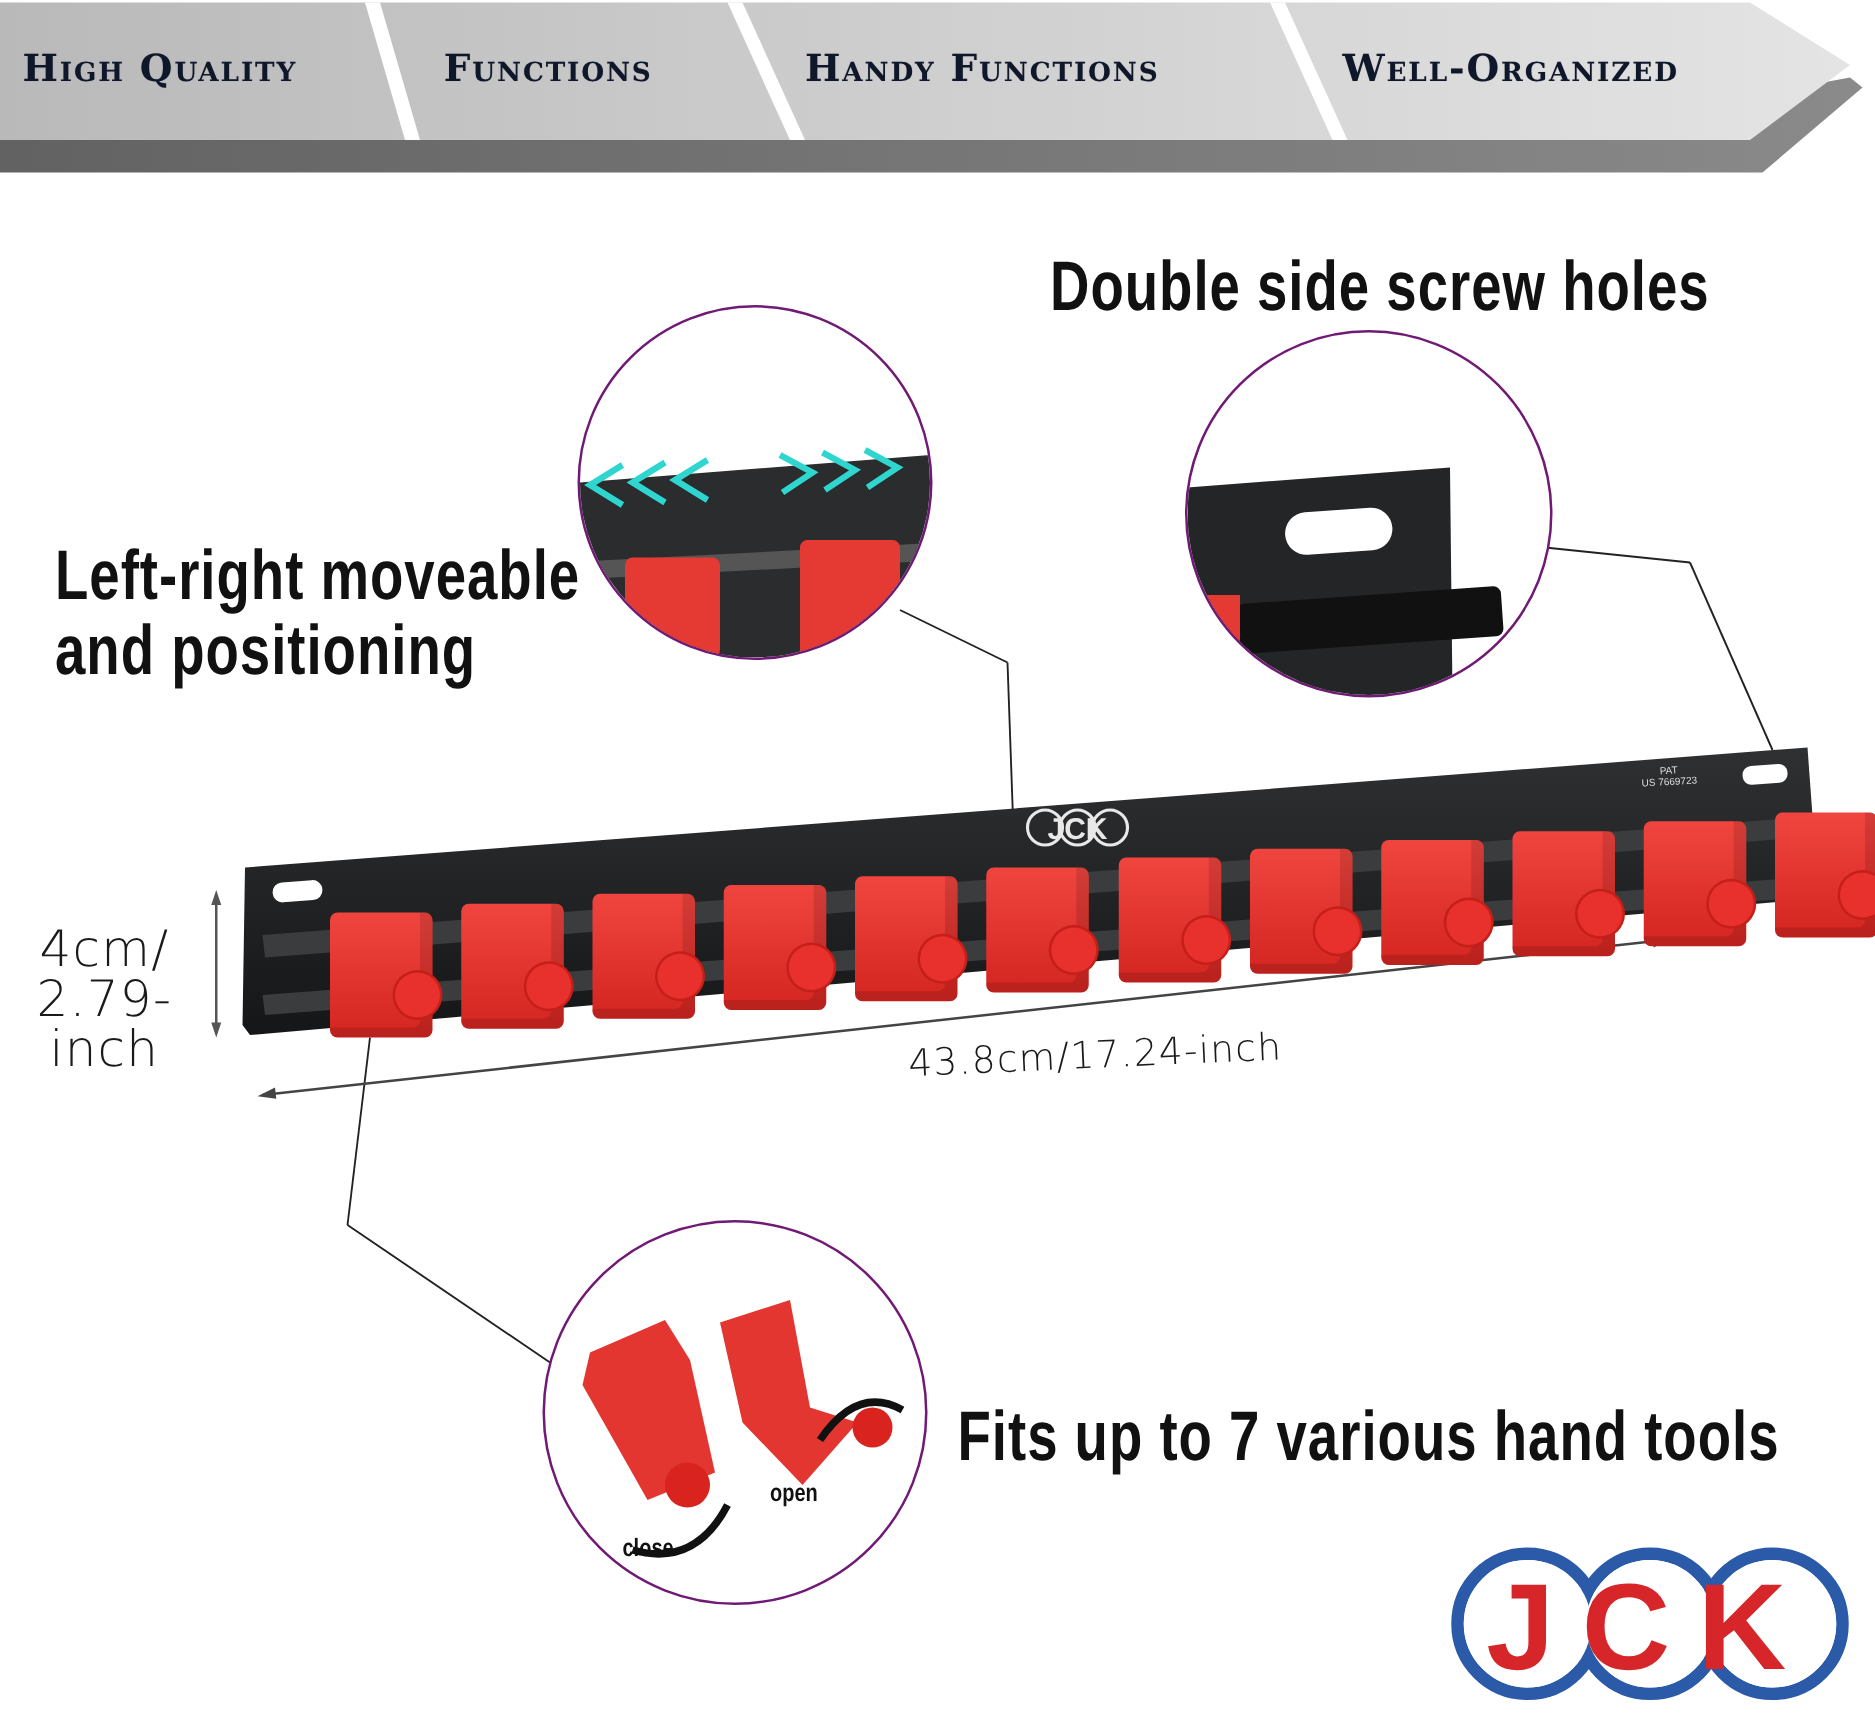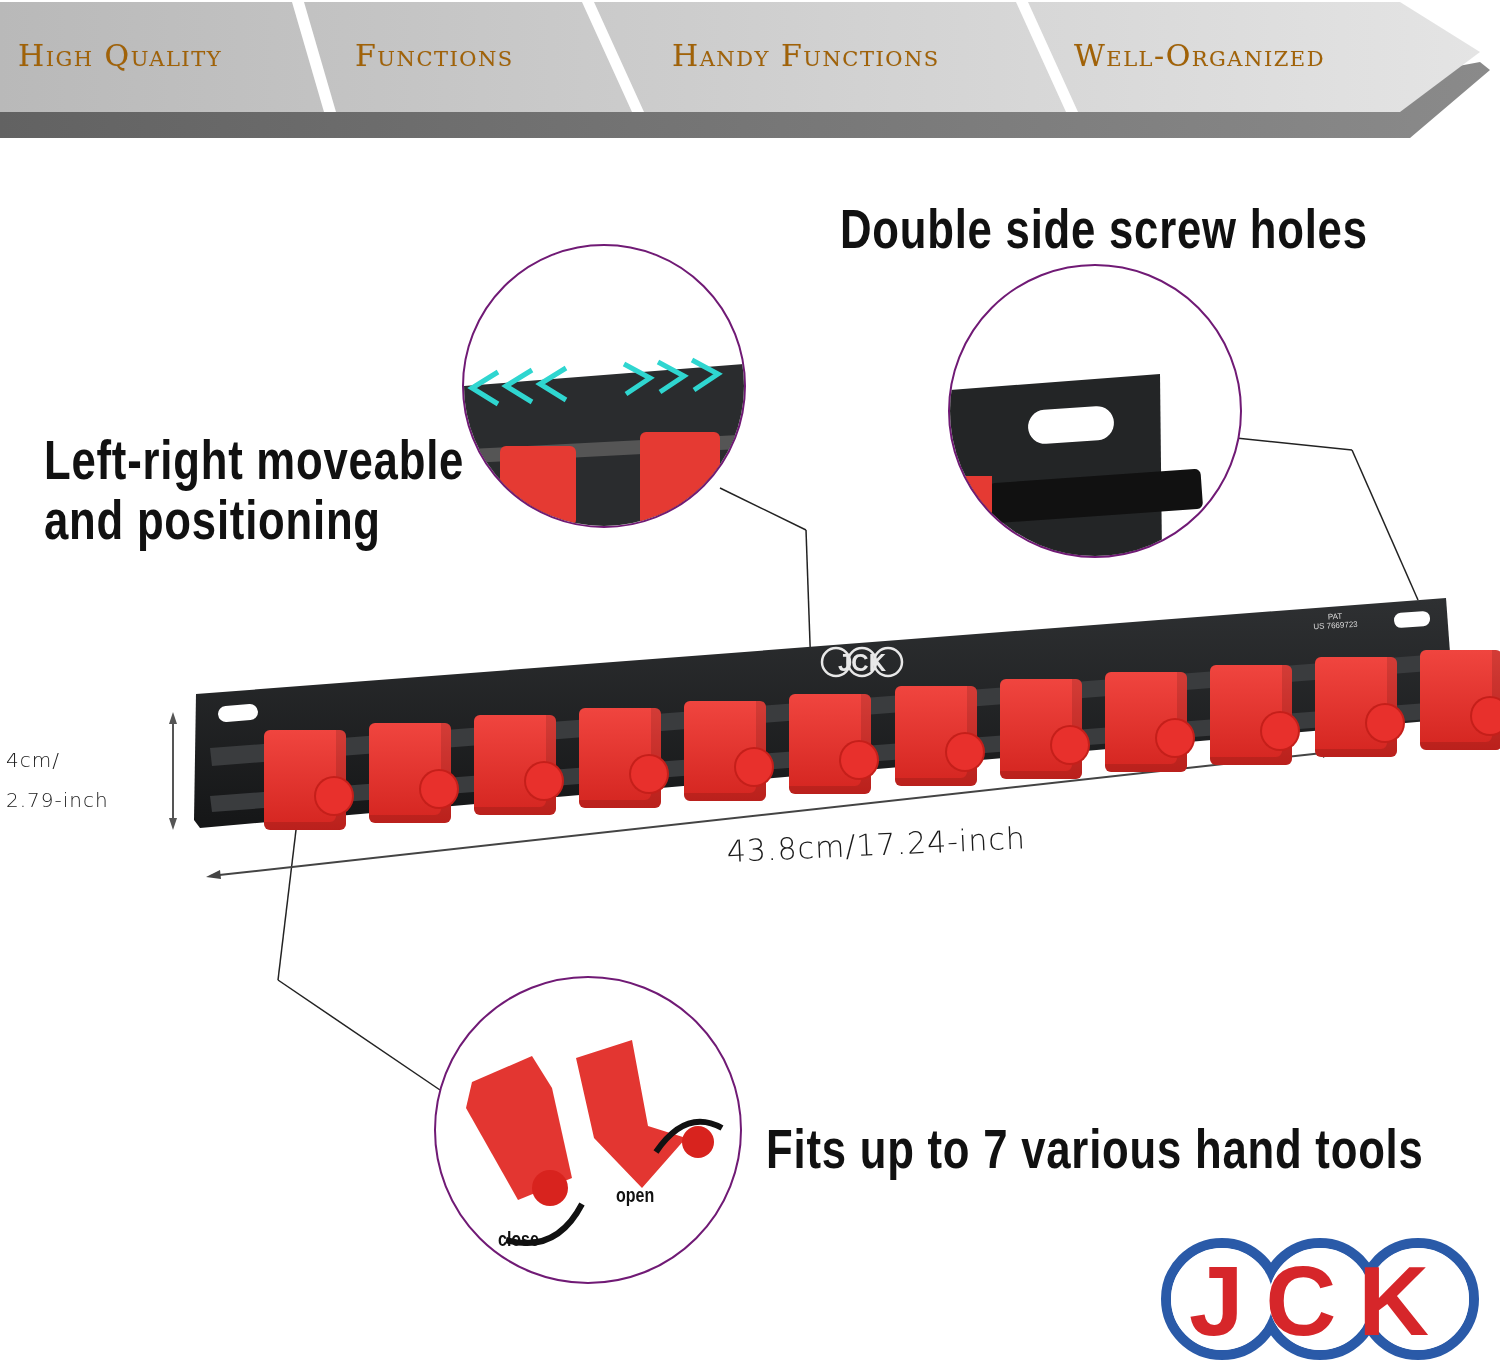--- a/index.html
+++ b/index.html
@@ -2,30 +2,30 @@
 <html><head>
   <meta charset="utf-8">
   <style>
     html, body { margin:0; padding:0; }
     body { width:1500px; height:1371px; background:#ffffff; position:relative; overflow:hidden; font-family:"DejaVu Sans", sans-serif; }
     .abs { position:absolute; }
 
     
     .banner { left:0; top:0; width:1500px; height:140px; }
     .banner svg { position:absolute; left:0; top:0; }
-    .banner-label { position:absolute; top:38px; color:#a16207; font-family:"DejaVu Serif", serif; font-weight:normal; font-size:30px; letter-spacing:1.5px; font-variant:small-caps; text-shadow:0 0 1px rgba(0,0,0,0.15); white-space:nowrap; }
+    .banner-label { position:absolute; top:38px; color:#0f172a; font-family:"DejaVu Serif", serif; font-weight:bold; font-size:30px; letter-spacing:1.5px; font-variant:small-caps; text-shadow:0 0 1px rgba(0,0,0,0.15); white-space:nowrap; }
 
     
     .callout { color:#111; font-family:"Liberation Sans", sans-serif; font-weight:bold; transform:scaleX(0.78); transform-origin:left top; white-space:nowrap; letter-spacing:1px; }
     .callout-double { left:840px; top:196px; font-size:56px; }
     .callout-left { left:44px; top:430px; font-size:56px; line-height:60px; }
     .callout-fits { left:766px; top:1116px; font-size:56px; }
 
     .dim { color:#1a1a1a; font-family:"DejaVu Sans", sans-serif; font-weight:300; }
-    .dim-height { left:6px; top:740px; font-size:20px; line-height:40px; text-align:left; width:155px; letter-spacing:1px; }
+    .dim-height { left:6px; top:740px; font-size:40px; line-height:40px; text-align:center; width:155px; letter-spacing:1px; }
     .dim-width { left:726px; top:834px; font-size:30px; transform:rotate(-2.6deg); transform-origin:left top; letter-spacing:1px; }
 
     .circle { border:2px solid #701a75; border-radius:50%; overflow:hidden; background:#fff; }
 
     .jck-logo { left:1160px; top:1235px; }
     .jck-logo svg text { font-family:"Liberation Sans", sans-serif; font-weight:bold; }
 
     .pat { left:1313px; top:612px; color:#ddd; font-family:"Liberation Sans", sans-serif; font-size:8px; line-height:9px; text-align:center; transform:rotate(-3deg); }
     .small-label { font-family:"Liberation Sans", sans-serif; font-weight:bold; color:#111; font-size:20px; transform:scaleX(0.8); transform-origin:left top; }
   </style>
@@ -45,21 +45,21 @@
       </linearGradient>
     </defs>
     <polygon points="0,112 1210,112 1480,62 1490,70 1410,138 0,138" fill="url(#sh)"></polygon>
     <polygon points="0,2 1400,2 1480,52 1400,112 0,112" fill="url(#bg)"></polygon>
     <polygon points="292,2 304,2 336,112 324,112" fill="#ffffff"></polygon>
     <polygon points="582,2 594,2 644,112 632,112" fill="#ffffff"></polygon>
     <polygon points="1016,2 1028,2 1078,112 1066,112" fill="#ffffff"></polygon>
   </svg>
   <span class="banner-label" style="left:18px;">High Quality</span>
   <span class="banner-label" style="left:355px;">Functions</span>
-  <span class="banner-label" style="left:644px;margin-left:28px;">Handy Functions</span>
+  <span class="banner-label" style="left:644px;">Handy Functions</span>
   <span class="banner-label" style="left:1074px;text-align:right;">Well-Organized</span>
 </div>
 
 <div class="abs callout callout-double">Double side screw holes</div>
 <div class="abs callout callout-left">
   <div>Left-right moveable</div>
   <div>and positioning</div>
 </div>
 <div class="abs callout callout-fits">Fits up to 7 various hand tools</div>
 

